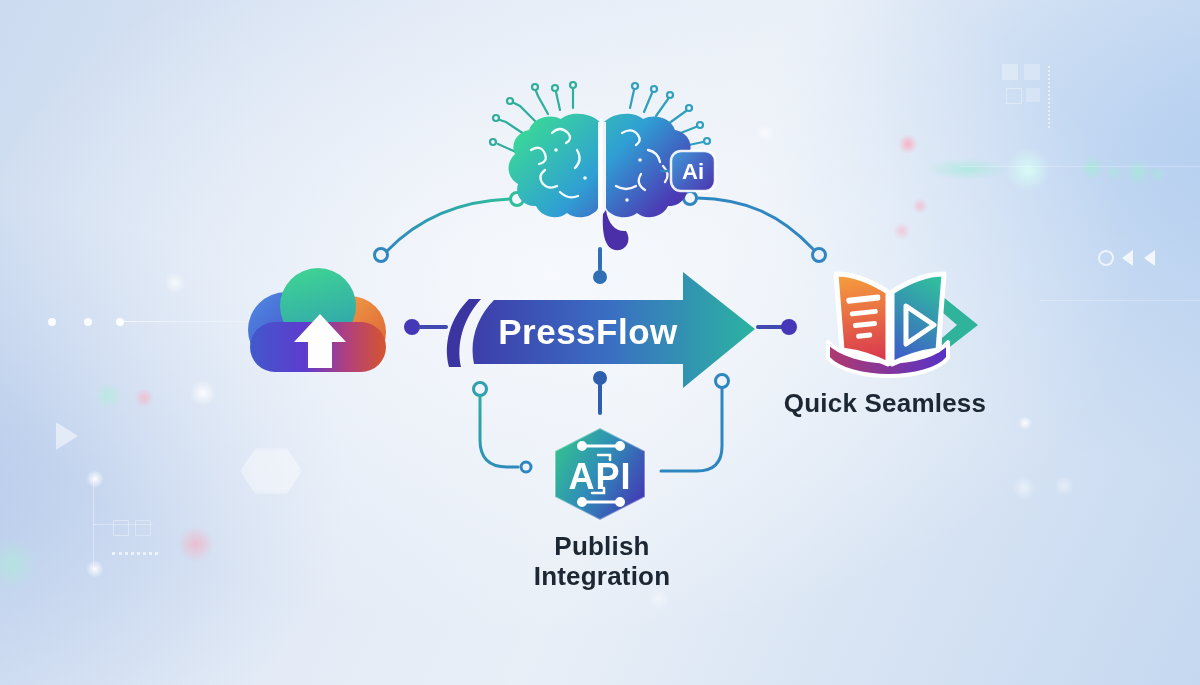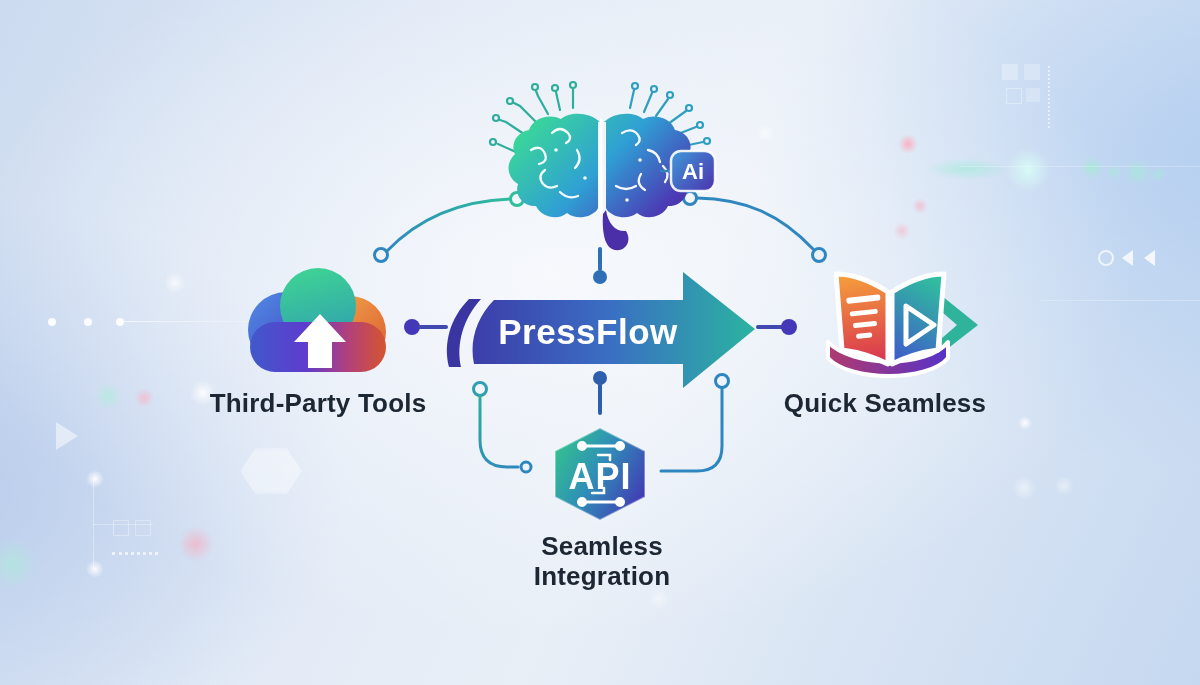--- a/index.html
+++ b/index.html
@@ -271,17 +271,16 @@
         <path d="M 598,455 h 12 v 5" fill="none" stroke-width="2.5"></path>
         <circle cx="582" cy="502" r="3.5"></circle>
           <circle cx="620" cy="502" r="3.5"></circle>
         <line x1="586" y1="502" x2="616" y2="502"></line>
         <path d="M 592,493 h 12 v -5" fill="none" stroke-width="2.5"></path>
       </g>
       <text x="600" y="489" text-anchor="middle" font-size="36" font-weight="bold" fill="#ffffff" letter-spacing="1">API</text>
     </g>
   </svg>
 
-  <div class="label" style="left:208px;top:388px;width:220px;">Third-Party Tools</div>
   <div class="label" style="left:775px;top:388px;width:220px;">Quick Seamless</div>
-  <div class="label" style="left:517px;top:531px;width:170px;">Seamless Integration</div>
+  <div class="label" style="left:517px;top:531px;width:170px;">Publish Integration</div>
 
 </div>
 
 </body></html>

